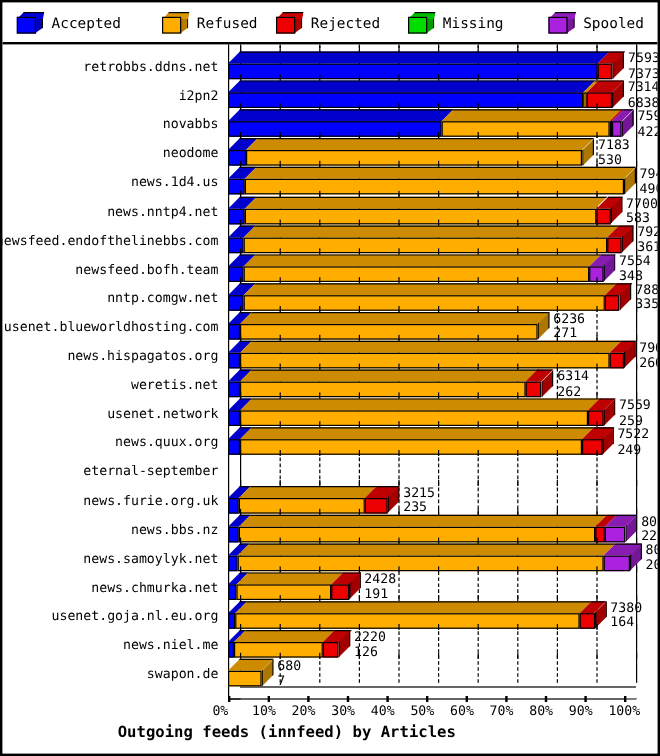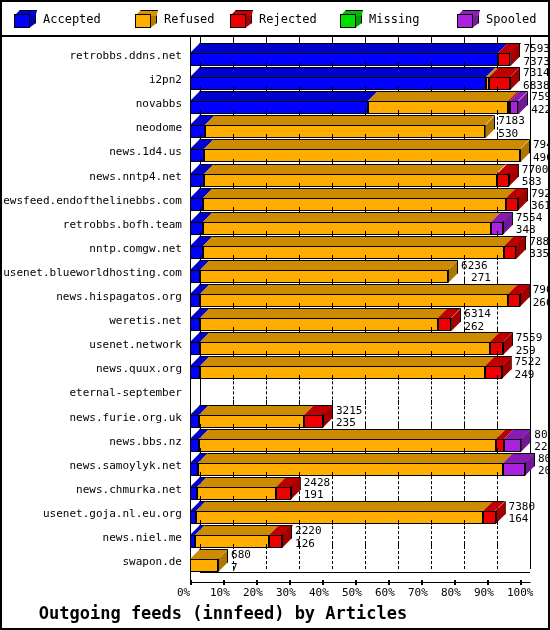--- a/index.html
+++ b/index.html
@@ -25,21 +25,21 @@
   .axisline{position:absolute;background:#000;}
   .gridv{position:absolute;width:1px;border-left:1px dashed #000;}
 
   
   .row{position:absolute;}
   .seg{position:absolute;top:6px;height:15px;border:1px solid #000;box-sizing:border-box;}
   .vlabel{position:absolute;font-size:11px;color:#000;white-space:nowrap;line-height:11.5px;}
 
   #xaxislabels{position:absolute;left:0;width:546px;font-size:11px;}
   .xt{position:absolute;white-space:nowrap;}
-  #xtitle{position:absolute;width:442px;text-align:center;font-size:17px;font-weight:bold;color:#000;}
+  #xtitle{position:absolute;width:442px;text-align:center;font-size:13px;font-weight:bold;color:#000;padding-left:16px;}
 </style>
 </head>
 <body>
 
 <div id="page">
 
   <div id="legend">
       <div class="lg-item" style="left: 12px;">
         <span class="cube">
           <span class="sidefill" style="background: rgb(0, 0, 184);"></span>
@@ -263,21 +263,21 @@
         <div style="position: absolute; left: 201.2px; top: 0px; width: 303.27px; height: 10px; background: rgb(204, 139, 0); border-top: 1px solid rgb(0, 0, 0); box-sizing: border-box; transform-origin: left bottom; transform: skewX(-45deg);"></div>
         <div class="seg" style="left: 201.2px; top: 10px; width: 303.27px; height: 13px; background: rgb(255, 174, 0);"></div>
         <div style="position: absolute; left: 504.47px; top: 0px; width: 11.55px; height: 10px; background: rgb(190, 0, 0); border-top: 1px solid rgb(0, 0, 0); box-sizing: border-box; transform-origin: left bottom; transform: skewX(-45deg);"></div>
         <div class="seg" style="left: 504.47px; top: 10px; width: 11.55px; height: 13px; background: rgb(238, 0, 0);"></div>
         <div style="position: absolute; left: 516.02px; top: 0px; width: 10px; height: 23px; background: rgb(162, 0, 0); border: 1px solid rgb(0, 0, 0); box-sizing: border-box; clip-path: polygon(0px 10px, 100% 0px, 100% 13px, 0px 100%);"></div>
         <div class="vlabel" style="left: 529.02px; top: 0px;">
           <div>7923</div>
           <div style="margin-top: 1px;">361</div>
         </div>
       </div>
-      <div class="ylabel" style="top: 183.7px; right: 366px;">retrobbs.bofh.team</div>
+      <div class="ylabel" style="top: 183.7px; right: 366px;">newsfeed.bofh.team</div>
       <div style="position: absolute; left: 198px; top: 171.7px; width: 1px; height: 5px; background: rgb(0, 0, 0);"></div>
       <div style="position: absolute; left: 231px; top: 171.7px; width: 1px; height: 5px; background: rgb(0, 0, 0);"></div>
       <div style="position: absolute; left: 264px; top: 171.7px; width: 1px; height: 5px; background: rgb(0, 0, 0);"></div>
       <div style="position: absolute; left: 297px; top: 171.7px; width: 1px; height: 5px; background: rgb(0, 0, 0);"></div>
       <div style="position: absolute; left: 330px; top: 171.7px; width: 1px; height: 5px; background: rgb(0, 0, 0);"></div>
       <div style="position: absolute; left: 363px; top: 171.7px; width: 1px; height: 5px; background: rgb(0, 0, 0);"></div>
       <div style="position: absolute; left: 396px; top: 171.7px; width: 1px; height: 5px; background: rgb(0, 0, 0);"></div>
       <div style="position: absolute; left: 429px; top: 171.7px; width: 1px; height: 5px; background: rgb(0, 0, 0);"></div>
       <div style="position: absolute; left: 462px; top: 171.7px; width: 1px; height: 5px; background: rgb(0, 0, 0);"></div>
       <div style="position: absolute; left: 495px; top: 171.7px; width: 1px; height: 5px; background: rgb(0, 0, 0);"></div>
@@ -333,21 +333,21 @@
       <div style="position: absolute; left: 495px; top: 219.9px; width: 1px; height: 5px; background: rgb(0, 0, 0);"></div>
       <div style="position: absolute; left: 528px; top: 219.9px; width: 1px; height: 5px; background: rgb(0, 0, 0);"></div>
       <div class="row" style="left: 0px; top: 224.9px; width: 546px; height: 24.1px;">
         <div style="position: absolute; left: 188px; top: 0px; width: 10.23px; height: 10px; background: rgb(0, 0, 204); border-top: 1px solid rgb(0, 0, 0); box-sizing: border-box; transform-origin: left bottom; transform: skewX(-45deg);"></div>
         <div class="seg" style="left: 188px; top: 10px; width: 10.23px; height: 13px; background: rgb(0, 0, 255);"></div>
         <div style="position: absolute; left: 198.23px; top: 0px; width: 247.83px; height: 10px; background: rgb(204, 139, 0); border-top: 1px solid rgb(0, 0, 0); box-sizing: border-box; transform-origin: left bottom; transform: skewX(-45deg);"></div>
         <div class="seg" style="left: 198.23px; top: 10px; width: 247.83px; height: 13px; background: rgb(255, 174, 0);"></div>
         <div style="position: absolute; left: 446.06px; top: 0px; width: 10px; height: 23px; background: rgb(173, 118, 0); border: 1px solid rgb(0, 0, 0); box-sizing: border-box; clip-path: polygon(0px 10px, 100% 0px, 100% 13px, 0px 100%);"></div>
         <div class="vlabel" style="left: 459.06px; top: 0px;">
           <div>6236</div>
-          <div style="margin-top: 1px; margin-left: 10px;">271</div>
+          <div style="margin-top: 1px;">271</div>
         </div>
       </div>
       <div class="ylabel" style="top: 256px; right: 366px;">news.hispagatos.org</div>
       <div style="position: absolute; left: 198px; top: 244px; width: 1px; height: 5px; background: rgb(0, 0, 0);"></div>
       <div style="position: absolute; left: 231px; top: 244px; width: 1px; height: 5px; background: rgb(0, 0, 0);"></div>
       <div style="position: absolute; left: 264px; top: 244px; width: 1px; height: 5px; background: rgb(0, 0, 0);"></div>
       <div style="position: absolute; left: 297px; top: 244px; width: 1px; height: 5px; background: rgb(0, 0, 0);"></div>
       <div style="position: absolute; left: 330px; top: 244px; width: 1px; height: 5px; background: rgb(0, 0, 0);"></div>
       <div style="position: absolute; left: 363px; top: 244px; width: 1px; height: 5px; background: rgb(0, 0, 0);"></div>
       <div style="position: absolute; left: 396px; top: 244px; width: 1px; height: 5px; background: rgb(0, 0, 0);"></div>

